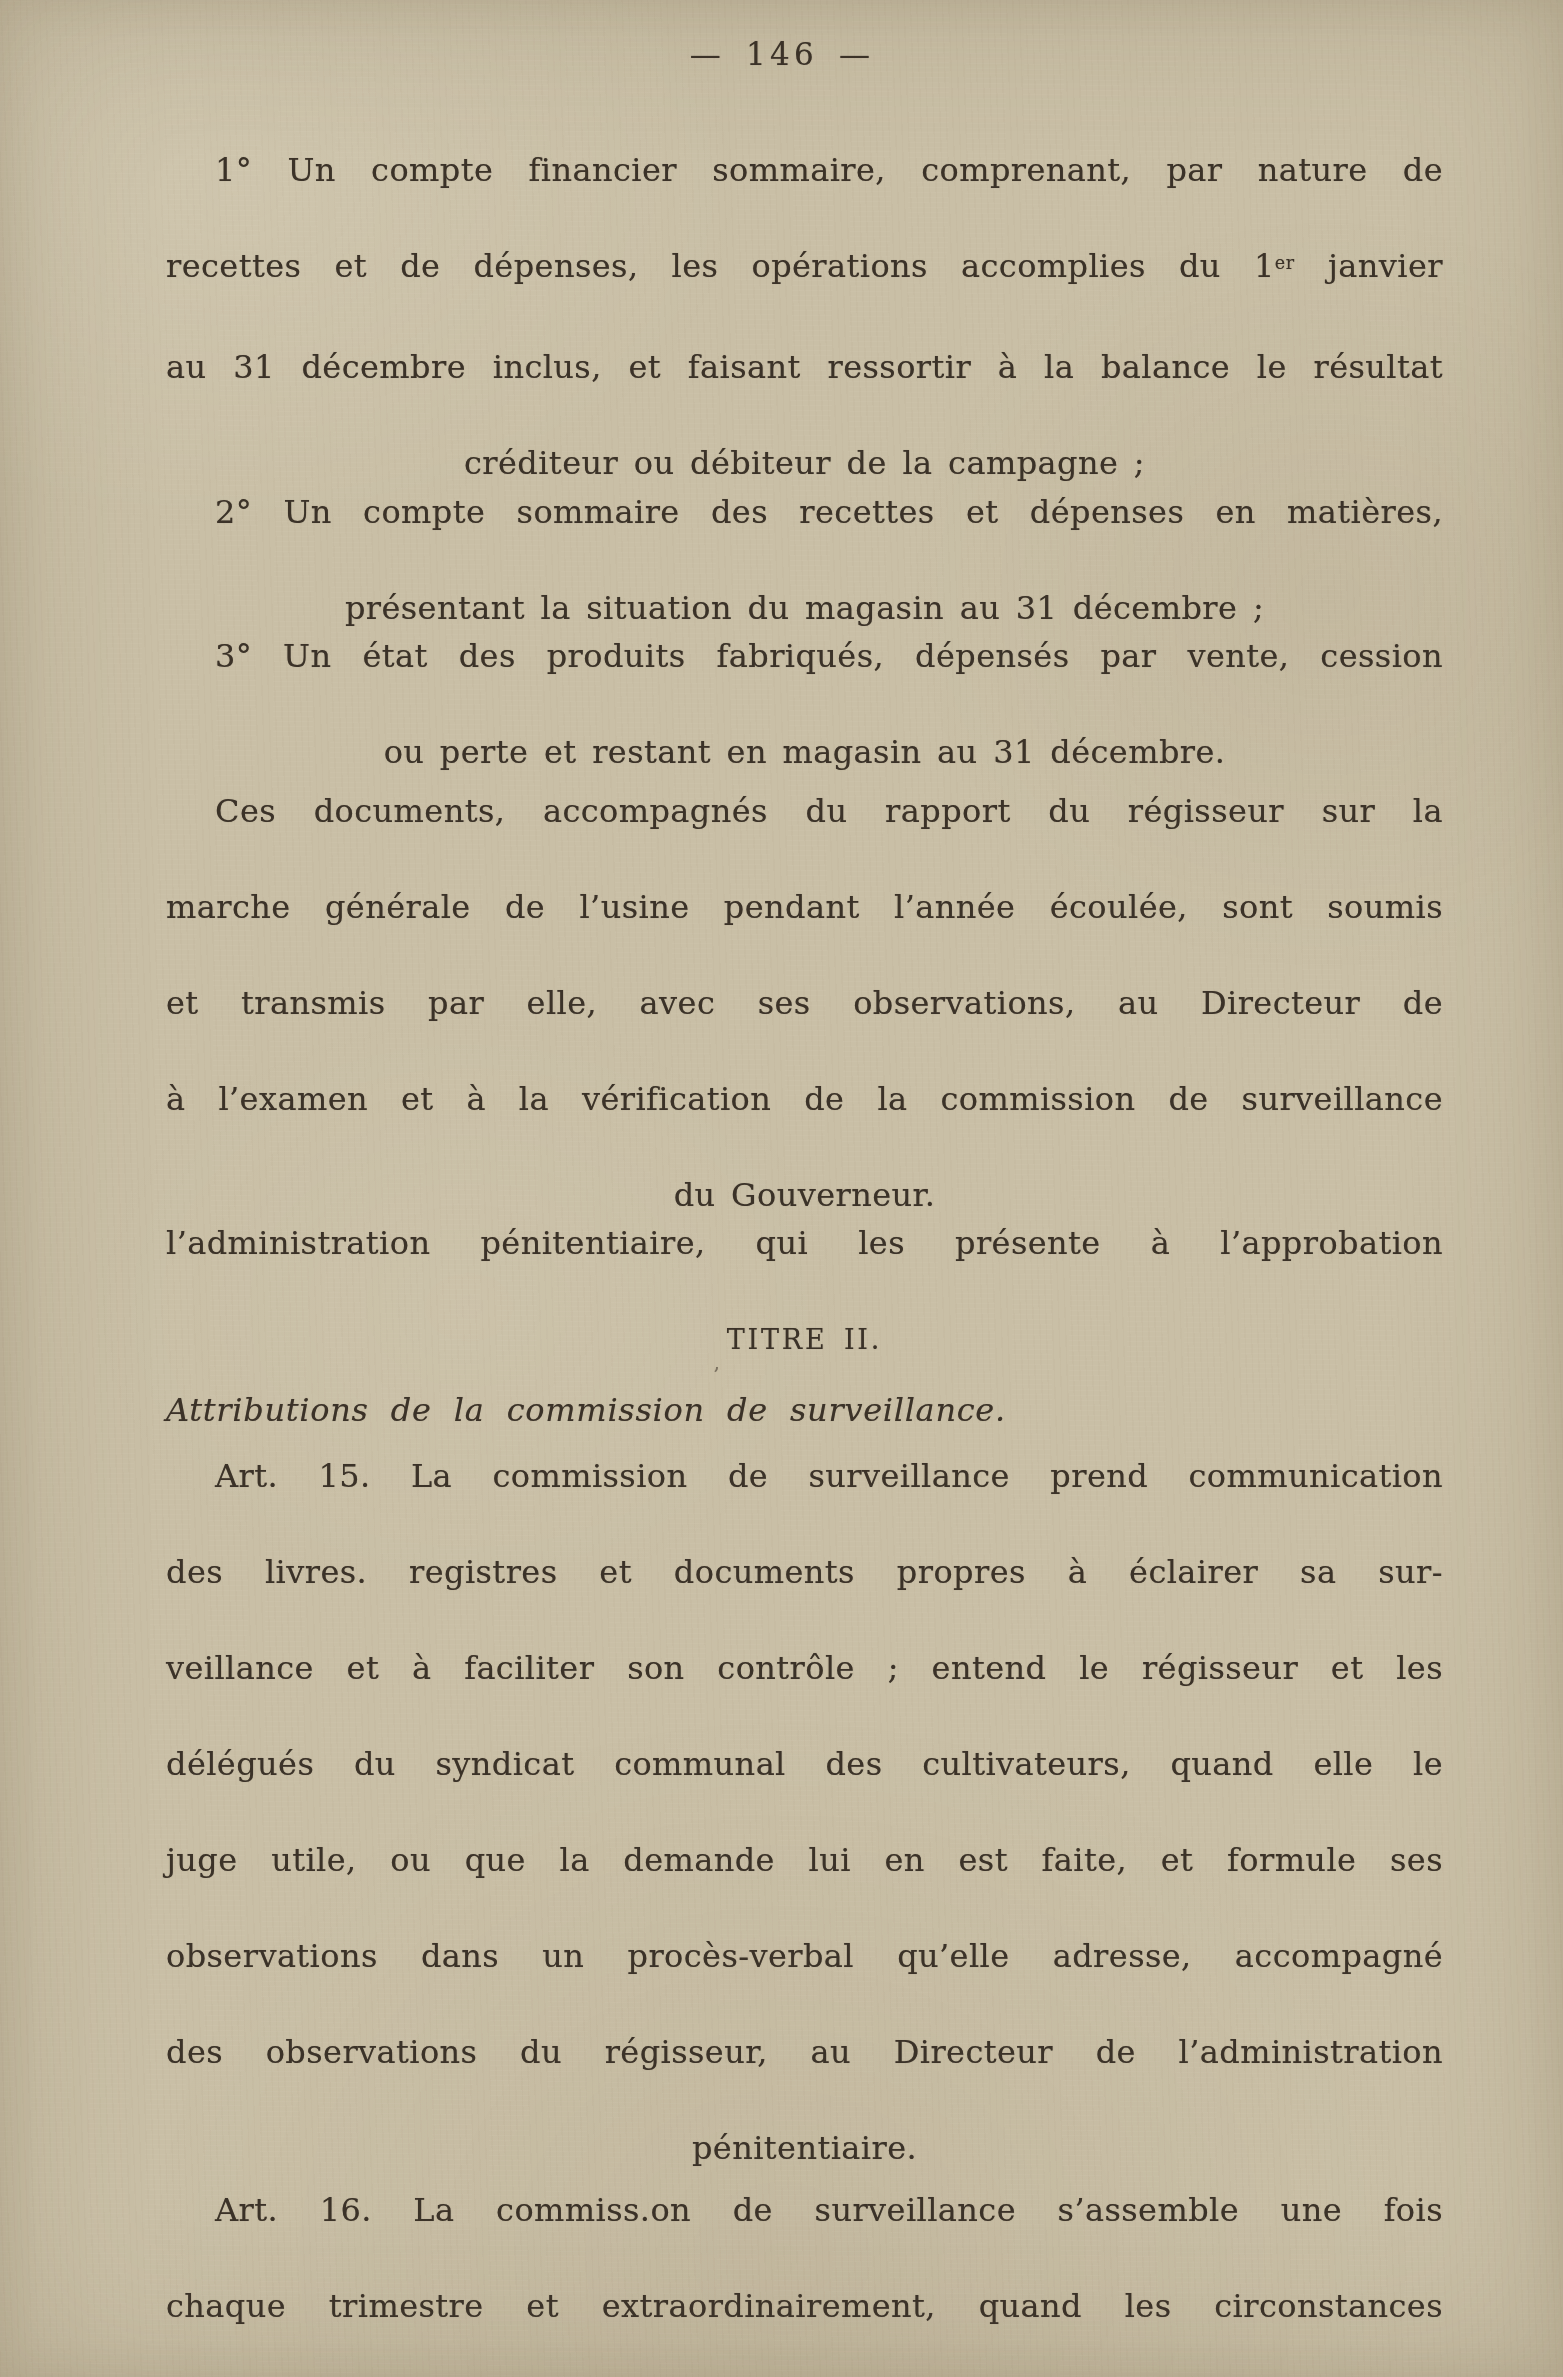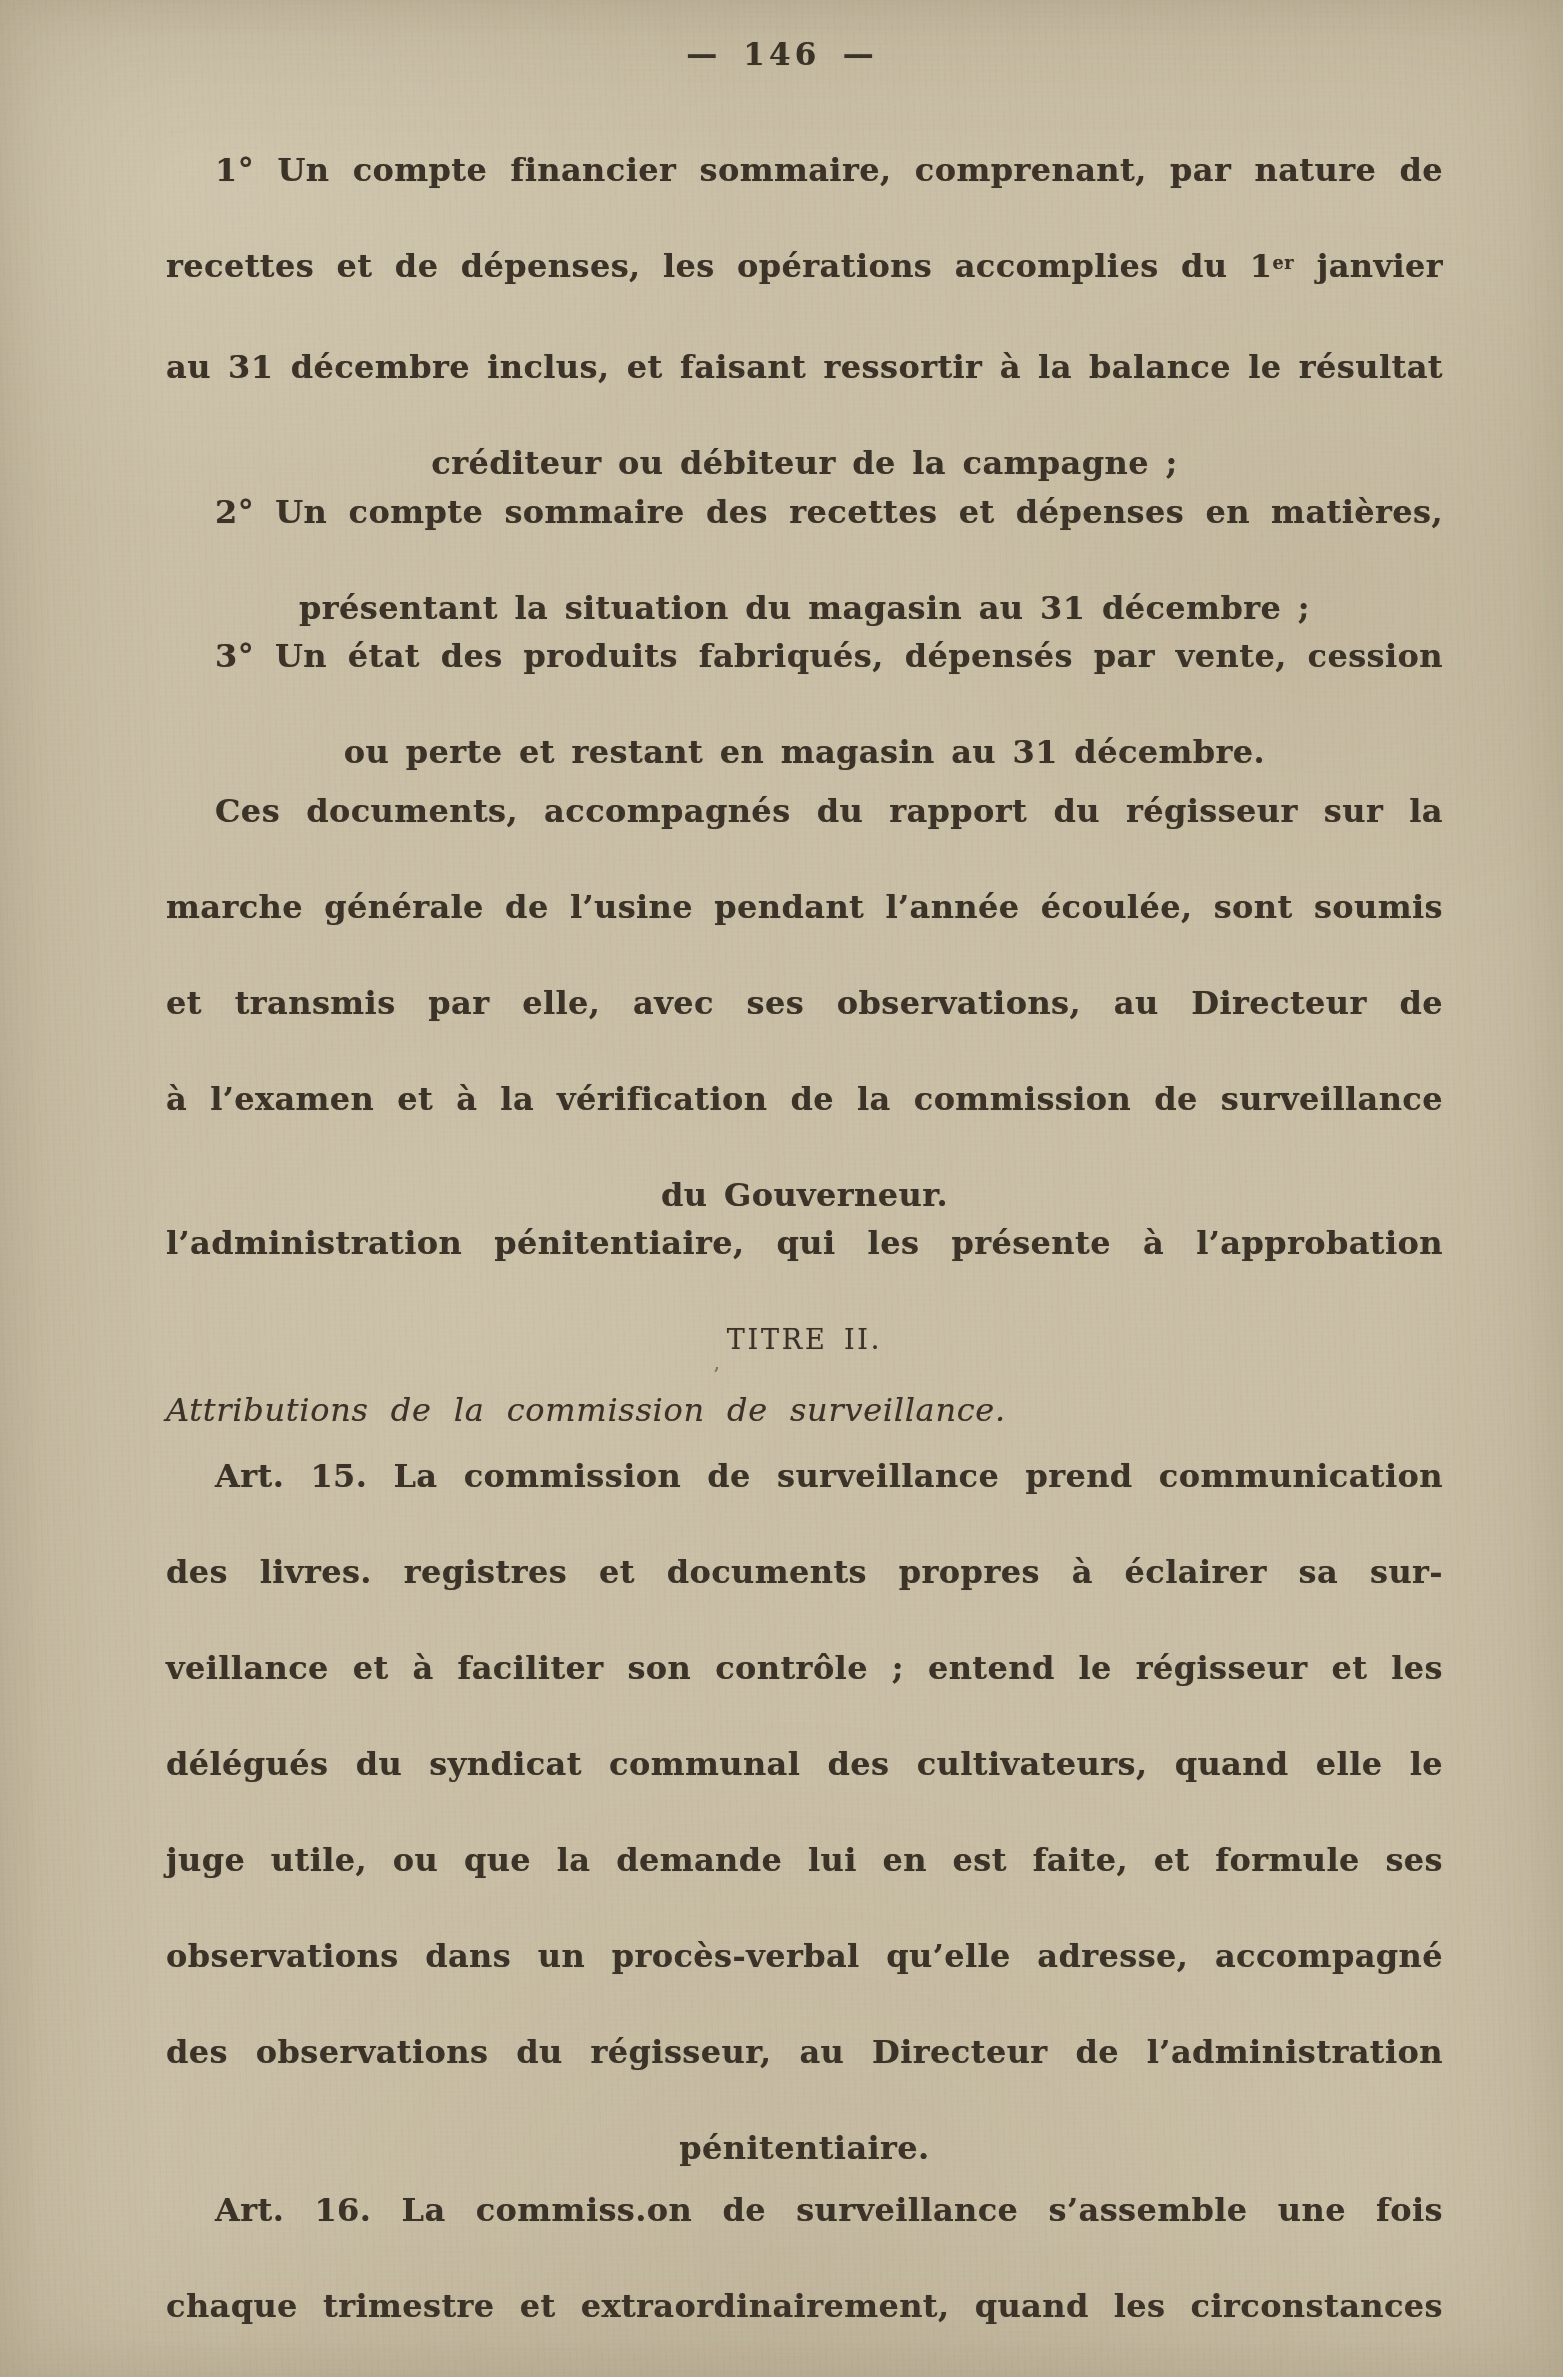--- a/index.html
+++ b/index.html
@@ -25,34 +25,33 @@
   }
   .page { position: relative; text-shadow: 0 0 0.7px rgba(59,50,40,0.45); }
 
   .pagenum {
     margin-top: 32px;
     text-align: center;
     font-size: 31px;
     line-height: 45px;
     letter-spacing: 4.2px;
     word-spacing: 7px;
-    font-weight: bold;
   }
 
   .col {
     margin-left: 166px;
     width: 1277px;
     font-size: 32px;
     line-height: 48px;
     letter-spacing: 0.4px;
     word-spacing: 5px;
   }
 
   .para { margin: 0; }
-  .line { display: block; text-align: justify; font-weight: bold; }
+  .line { display: block; text-align: justify; }
   .line::after { content: ""; display: inline-block; width: 100%; height: 0; }
   .line.last { text-align: center; }
   .line.last::after { content: none; }
   .line.indent { text-indent: 49px; }
 
   sup.ord {
     font-size: 0.55em;
     vertical-align: baseline;
     position: relative;
     top: -0.45em;

